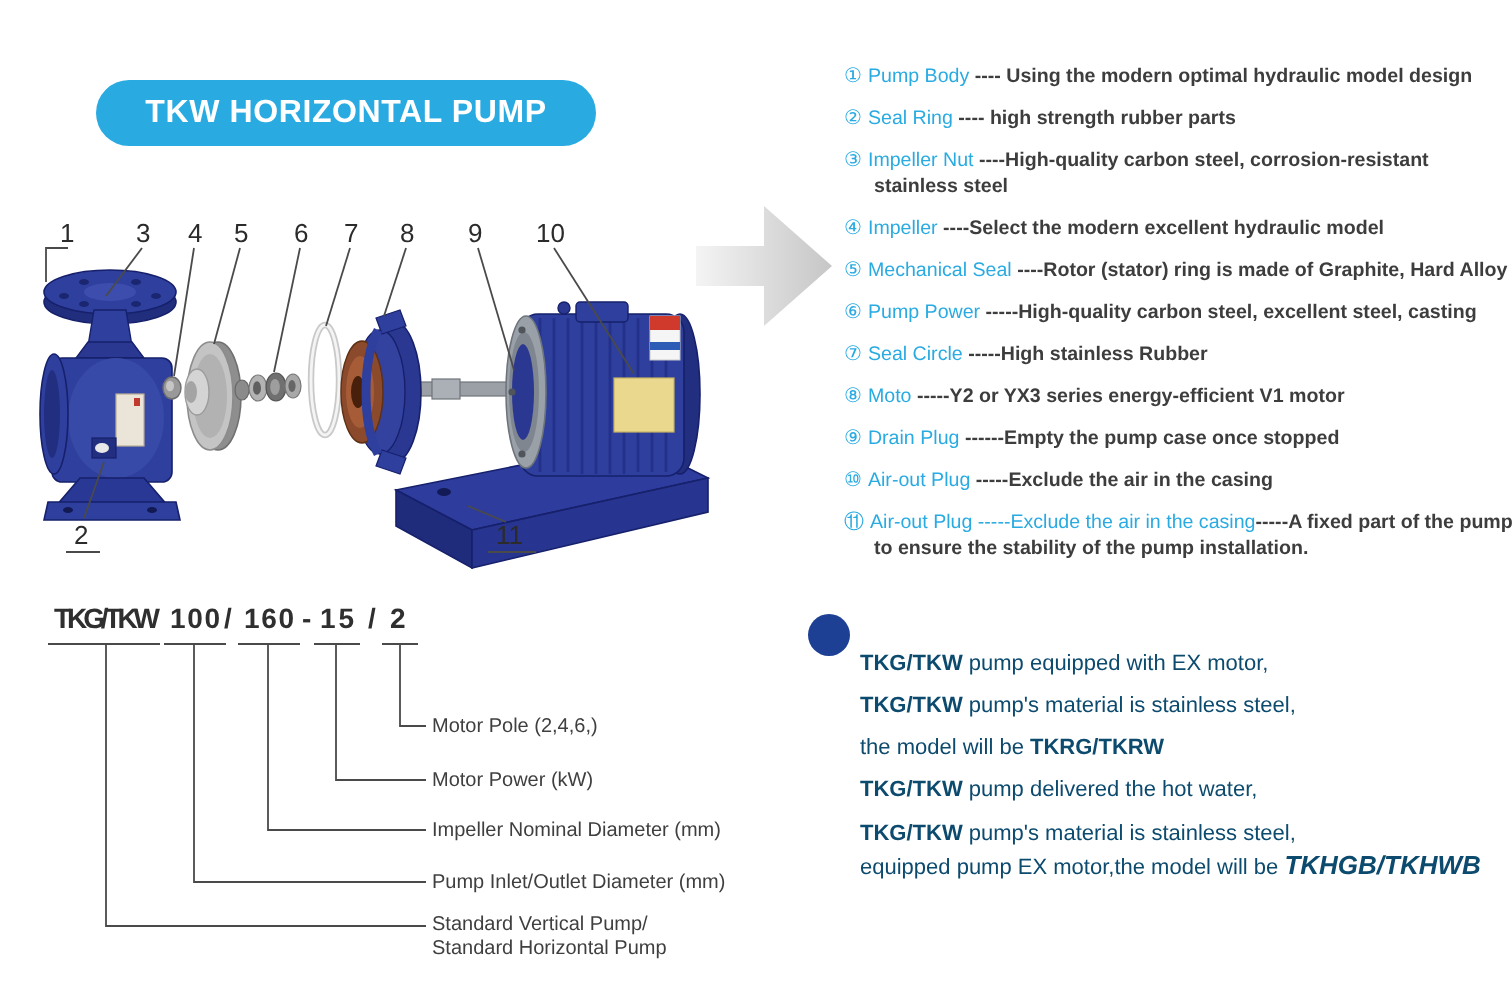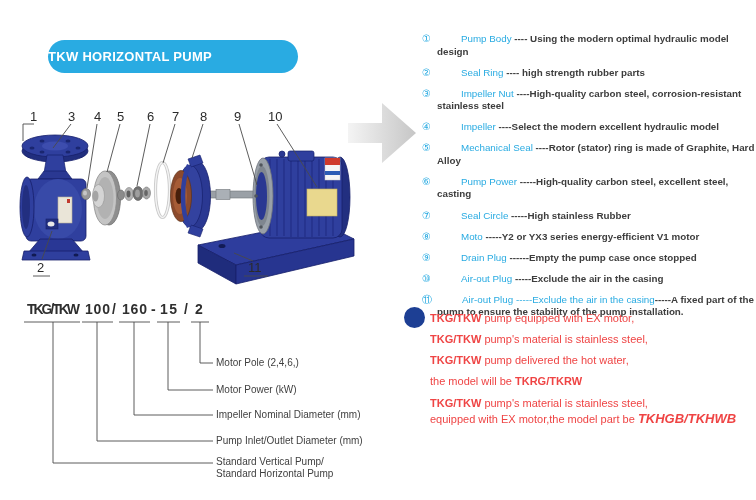--- a/index.html
+++ b/index.html
@@ -4,45 +4,45 @@
 <style>
   html,body{margin:0;padding:0;}
   body{
     width:756px;height:500px;position:relative;background:#ffffff;
     font-family:"Liberation Sans", sans-serif;overflow:hidden;
   }
   
   .banner{
     position:absolute;left:48px;top:40px;width:250px;height:33px;
     background:#29ABE2;border-radius:17px;
-    color:#ffffff;font-weight:bold;font-size:13px;letter-spacing:.3px;
-    text-align:left;line-height:33px;
+    color:#ffffff;font-weight:bold;font-size:16px;letter-spacing:.3px;
+    text-align:center;line-height:33px;
   }
   
   .diagram{position:absolute;left:10px;top:95px;width:420px;height:200px;}
   
   .parts-list{position:absolute;left:422px;top:33px;width:336px;}
   .pl-item{
     font-size:9.8px;line-height:12.5px;margin-bottom:8.6px;
     padding-left:15px;text-indent:-15px;color:#3d3d3d;
   }
   .pl-num{
     font-family:"DejaVu Sans", sans-serif;color:#29ABE2;
     font-size:10px;margin-right:3px;
   }
-  .pl-label{color:#29ABE2;margin-left:27px;}
+  .pl-label{color:#29ABE2;}
   .pl-desc{color:#3d3d3d;font-weight:bold;}
   
   .code-svg{position:absolute;left:20px;top:293px;width:380px;height:200px;}
   
   .variant-bullet{
     position:absolute;left:404px;top:307px;width:21px;height:21px;
     border-radius:50%;background:#1d3f94;
   }
-  .variants{position:absolute;left:430px;top:308px;width:322px;color:#ef4444;}
+  .variants{position:absolute;left:430px;top:322px;width:322px;color:#0c4a6e;}
   .var-line{font-size:11px;line-height:21px;}
   .var-b{font-weight:bold;}
   .var-group.tight{margin-top:3px;}
   .var-group.tight .var-line{line-height:16px;}
   .var-group.tight .model-big{font-size:13px;font-style:italic;}
   svg text{font-family:"Liberation Sans", sans-serif;}
 </style>
 </head>
 <body>
 
@@ -237,20 +237,20 @@
 
 <div class="variant-bullet"></div>
 <div class="variants">
   <div class="var-group">
     <div class="var-line"><span class="var-b">TKG/TKW</span><span> pump equipped with EX motor,</span></div>
   </div>
   <div class="var-group">
     <div class="var-line"><span class="var-b">TKG/TKW</span><span> pump's material is stainless steel,</span></div>
   </div>
   <div class="var-group">
+    <div class="var-line"><span>the model will be </span><span class="var-b">TKRG/TKRW</span></div>
     <div class="var-line"><span class="var-b">TKG/TKW</span><span> pump delivered the hot water,</span></div>
-    <div class="var-line"><span>the model will be </span><span class="var-b">TKRG/TKRW</span></div>
   </div>
   <div class="var-group tight">
     <div class="var-line"><span class="var-b">TKG/TKW</span><span> pump's material is stainless steel,</span></div>
-    <div class="var-line"><span>equipped with EX motor,the model part be </span><span class="var-b model-big">TKHGB/TKHWB</span></div>
+    <div class="var-line"><span>equipped pump EX motor,the model will be </span><span class="var-b model-big">TKHGB/TKHWB</span></div>
   </div>
 </div>
 
 </body></html>

